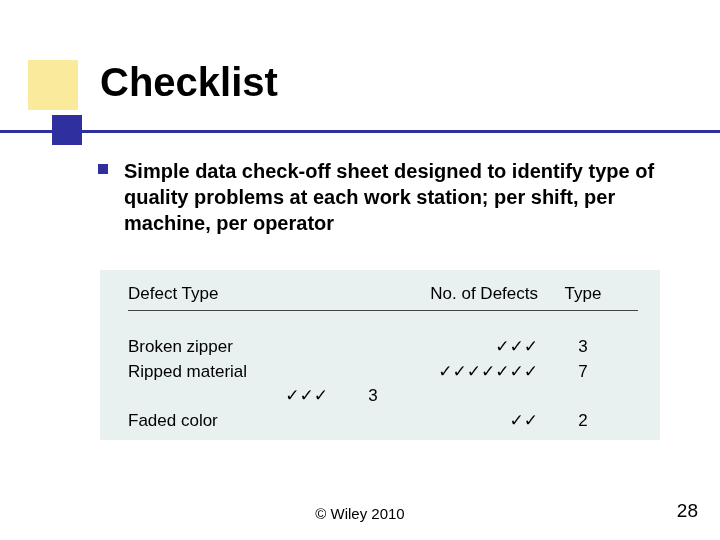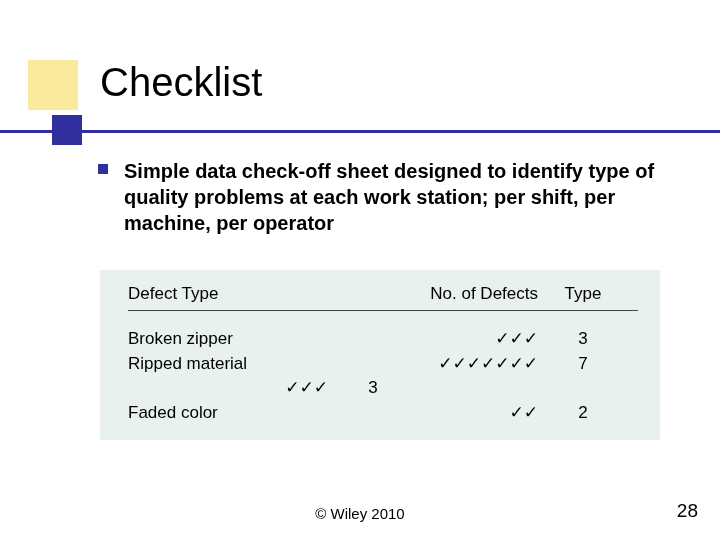--- a/index.html
+++ b/index.html
@@ -1,26 +1,26 @@
 <!DOCTYPE html>
 <html><head>
 <meta charset="utf-8">
 <style>
   * { margin: 0; padding: 0; box-sizing: border-box; }
   html, body { width: 720px; height: 540px; background: #fff; font-family: Verdana, Geneva, sans-serif; color: #000; }
   .slide { position: relative; width: 720px; height: 540px; }
   .accent-square { position: absolute; top: 60px; left: 28px; width: 50px; height: 50px; background: #f5d84a; opacity: 0.55; }
   .title-line { position: absolute; top: 130px; left: 0; width: 720px; height: 0; border-top: 3px solid #2f2f9f; }
   .small-square { position: absolute; top: 115px; left: 52px; width: 30px; height: 30px; background: #2f2f9f; }
-  .page-title { position: absolute; top: 60px; left: 100px; font-size: 40px; font-weight: 400; letter-spacing: 0; }
+  .page-title { position: absolute; top: 60px; left: 100px; font-size: 40px; font-weight: 700; letter-spacing: 0; }
   .bullet-row { position: absolute; top: 158px; left: 98px; width: 560px; display: flex; align-items: flex-start; gap: 16px; }
   .bullet-icon { width: 10px; height: 10px; background: #2f2f9f; margin-top: 6px; flex-shrink: 0; }
   .bullet-text { font-size: 20px; font-weight: 700; line-height: 1.3; }
   .table-panel { position: absolute; top: 270px; left: 100px; width: 560px; height: 170px; background: #e8f0f0; padding: 14px 22px 14px 28px; font-family: Arial, Helvetica, sans-serif; }
-  .table-header { display: flex; border-bottom: 1px solid #444; padding-bottom: 6px; margin-bottom: 16px; font-size: 17px; }
+  .table-header { display: flex; border-bottom: 1px solid #444; padding-bottom: 6px; margin-bottom: 24px; font-size: 17px; }
   .col-type { width: 210px; text-align: left; }
   .col-tally { width: 200px; text-align: right; }
   .col-total { width: 90px; text-align: center; }
   .table-row { display: flex; font-size: 17px; line-height: 1.45; }
   .tally { font-family: "Arial", sans-serif; letter-spacing: 0; }
   .footer-copy { position: absolute; bottom: 18px; left: 0; width: 100%; text-align: center; font-size: 15px; font-family: Verdana, sans-serif; }
   .page-number { position: absolute; bottom: 18px; right: 22px; font-size: 19px; font-family: Verdana, sans-serif; }
 </style>
 </head>
 <body>

